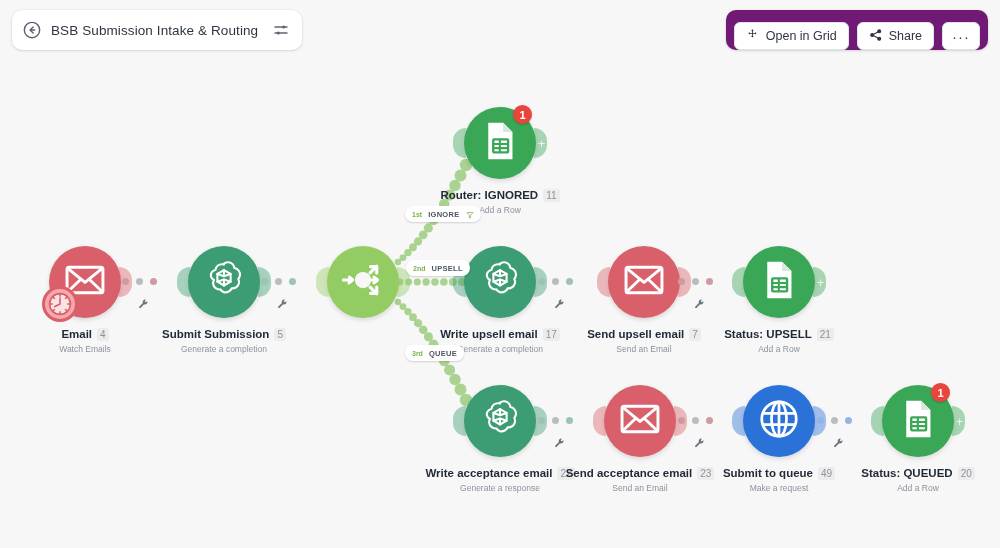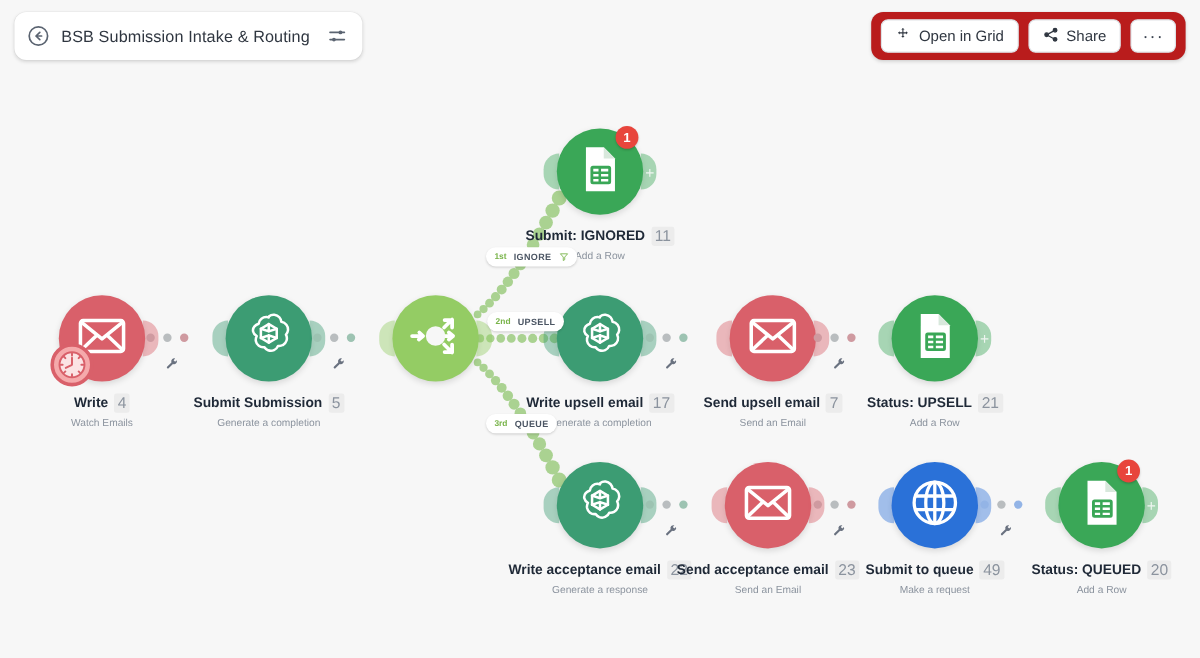--- a/index.html
+++ b/index.html
@@ -20,22 +20,22 @@
   }
   .back-ico { width: 20px; height: 20px; flex: 0 0 20px; color: #5b6471; }
   .title-text {
     font-size: 13.5px; color: #2f3640; margin: 0 14px 0 9px;
     white-space: nowrap; letter-spacing: .1px;
   }
   .set-ico { width: 18px; height: 18px; color: #5b6471; }
 
   .topright {
     position: absolute; right: 12px; top: 10px;
-    height: 40px; display: flex; align-items: center; gap: 8px;
-    background: #b91c1c; border-radius: 10px; padding: 0 8px;
+    height: 40px; display: flex; align-items: flex-end; gap: 8px;
+    background: #701a75; border-radius: 10px; padding: 0 8px;
     box-shadow: 0 1px 3px rgba(0,0,0,.13), 0 0 0 .5px rgba(0,0,0,.04);
   }
   .tbtn {
     display: flex; align-items: center; gap: 6px;
     height: 28px; padding: 0 11px;
     border: 1px solid #dfe2e6; border-radius: 6px; background: #fff;
     font-size: 12.5px; color: #2f3640; white-space: nowrap;
   }
   .tbtn svg { width: 14px; height: 14px; }
   .tbtn.dots { padding: 0 9px; font-size: 15px; letter-spacing: 1px; color: #3a4350; }
@@ -58,21 +58,21 @@
   .port.left  { left: -11px;  border-radius: 15px 0 0 15px; }
   .port.right { right: -11px; border-radius: 0 15px 15px 0; }
   .port.plus { display: flex; align-items: center; justify-content: center;
                color: rgba(255,255,255,.85); font-size: 13px; padding-left: 2px; }
 
   .nlabel {
     margin-top: 7px; font-size: 11.5px; font-weight: bold; color: #1f2937;
     display: flex; align-items: center; justify-content: center; gap: 5px; line-height: 1.1;
   }
   .nlabel .num {
-    font-weight: normal; font-size: 13px; color: #8b939e;
+    font-weight: normal; font-size: 10px; color: #8b939e;
     background: #ececec; border-radius: 2px; padding: 1px 3px;
   }
   .nsub { margin-top: 3px; font-size: 8.5px; color: #8b939e; }
 
   .badge {
     position: absolute; top: -2px; right: 4px;
     width: 19px; height: 19px; border-radius: 50%;
     background: #e8453c; color: #fff; font-size: 11px; font-weight: bold;
     display: flex; align-items: center; justify-content: center;
     box-shadow: 0 1px 2px rgba(0,0,0,.2); z-index: 4;
@@ -198,21 +198,21 @@
         <span class="port right " style="background:#d9606a;opacity:.42"></span>
             <span class="clock">
               <svg viewBox="0 0 24 24" fill="none" stroke="#d9606a" stroke-width="1.5" stroke-linecap="round">
                 <circle cx="12" cy="12" r="9.6" fill="#fbe3e4"></circle>
                 <path d="M12 12 7.2 14.4M12 12V6.6M12 3.2v1.6M12 19.2v1.6M3.2 12h1.6M19.2 12h1.6M5.8 5.8l1.1 1.1M17.1 17.1l1.1 1.1M18.2 5.8l-1.1 1.1M6.9 17.1l-1.1 1.1"></path>
               </svg>
             </span>
       </div>
     </div>
     <div class="nlabel">
-      <span>Write</span>
+      <span>Email</span>
       <span class="num">4</span>
     </div>
     <div class="nsub">Watch Emails</div>
       </div>
       <div class="node" style="left: 224px; top: 243px;">
     <div class="bulb-wrap">
       <div class="bulb " style="background:#3c9c73">
         <span><svg viewBox="0 0 24 24" fill="none" stroke="#fff" stroke-width="1.15" stroke-linejoin="round" stroke-linecap="round">
                 <path d="M12 3.1c1.5-1.2 3.6-1 4.8.4.5.6.8 1.3.9 2 1.9.3 3.2 2 3 3.9-.1.8-.4 1.5-.9 2 .9 1.7.3 3.8-1.4 4.7-.7.4-1.5.5-2.2.4-.7 1.8-2.7 2.7-4.5 2-.7-.3-1.3-.8-1.7-1.4-1.9.3-3.6-1-3.9-2.9-.1-.8 0-1.5.4-2.2C4.7 11 4.3 9 5.5 7.6c.5-.6 1.2-1 1.9-1.2.2-1.9 1.9-3.2 3.8-3 .3 0 .6.1.8.2z"></path>
                 <path d="M12 6.6 8.4 8.7v4.2L12 15l3.6-2.1V8.7z"></path>
@@ -254,21 +254,21 @@
                 <path d="M13.7 2l5.1 5.1h-5.1z" fill="#d8e8dc"></path>
                 <rect x="8.3" y="11.1" width="8.1" height="7.1" rx=".5" fill="none" stroke="#3aa757" stroke-width="1.3"></rect>
                 <path d="M8.3 13.6h8.1M8.3 15.9h8.1M11.9 11.1v7.1" stroke="#3aa757" stroke-width="1.15"></path>
               </svg></span>
         <span class="port left" style="background:#3aa757;opacity:.42"></span>
             <span class="port right plus" style="background:#3aa757;opacity:.42">+</span>
             <span class="badge">1</span>
       </div>
     </div>
     <div class="nlabel">
-      <span>Submit: IGNORED</span>
+      <span>Router: IGNORED</span>
       <span class="num">11</span>
     </div>
     <div class="nsub">Add a Row</div>
       </div>
       <div class="node" style="left: 500px; top: 243px;">
     <div class="bulb-wrap">
       <div class="bulb " style="background:#3c9c73">
         <span><svg viewBox="0 0 24 24" fill="none" stroke="#fff" stroke-width="1.15" stroke-linejoin="round" stroke-linecap="round">
                 <path d="M12 3.1c1.5-1.2 3.6-1 4.8.4.5.6.8 1.3.9 2 1.9.3 3.2 2 3 3.9-.1.8-.4 1.5-.9 2 .9 1.7.3 3.8-1.4 4.7-.7.4-1.5.5-2.2.4-.7 1.8-2.7 2.7-4.5 2-.7-.3-1.3-.8-1.7-1.4-1.9.3-3.6-1-3.9-2.9-.1-.8 0-1.5.4-2.2C4.7 11 4.3 9 5.5 7.6c.5-.6 1.2-1 1.9-1.2.2-1.9 1.9-3.2 3.8-3 .3 0 .6.1.8.2z"></path>
                 <path d="M12 6.6 8.4 8.7v4.2L12 15l3.6-2.1V8.7z"></path>

